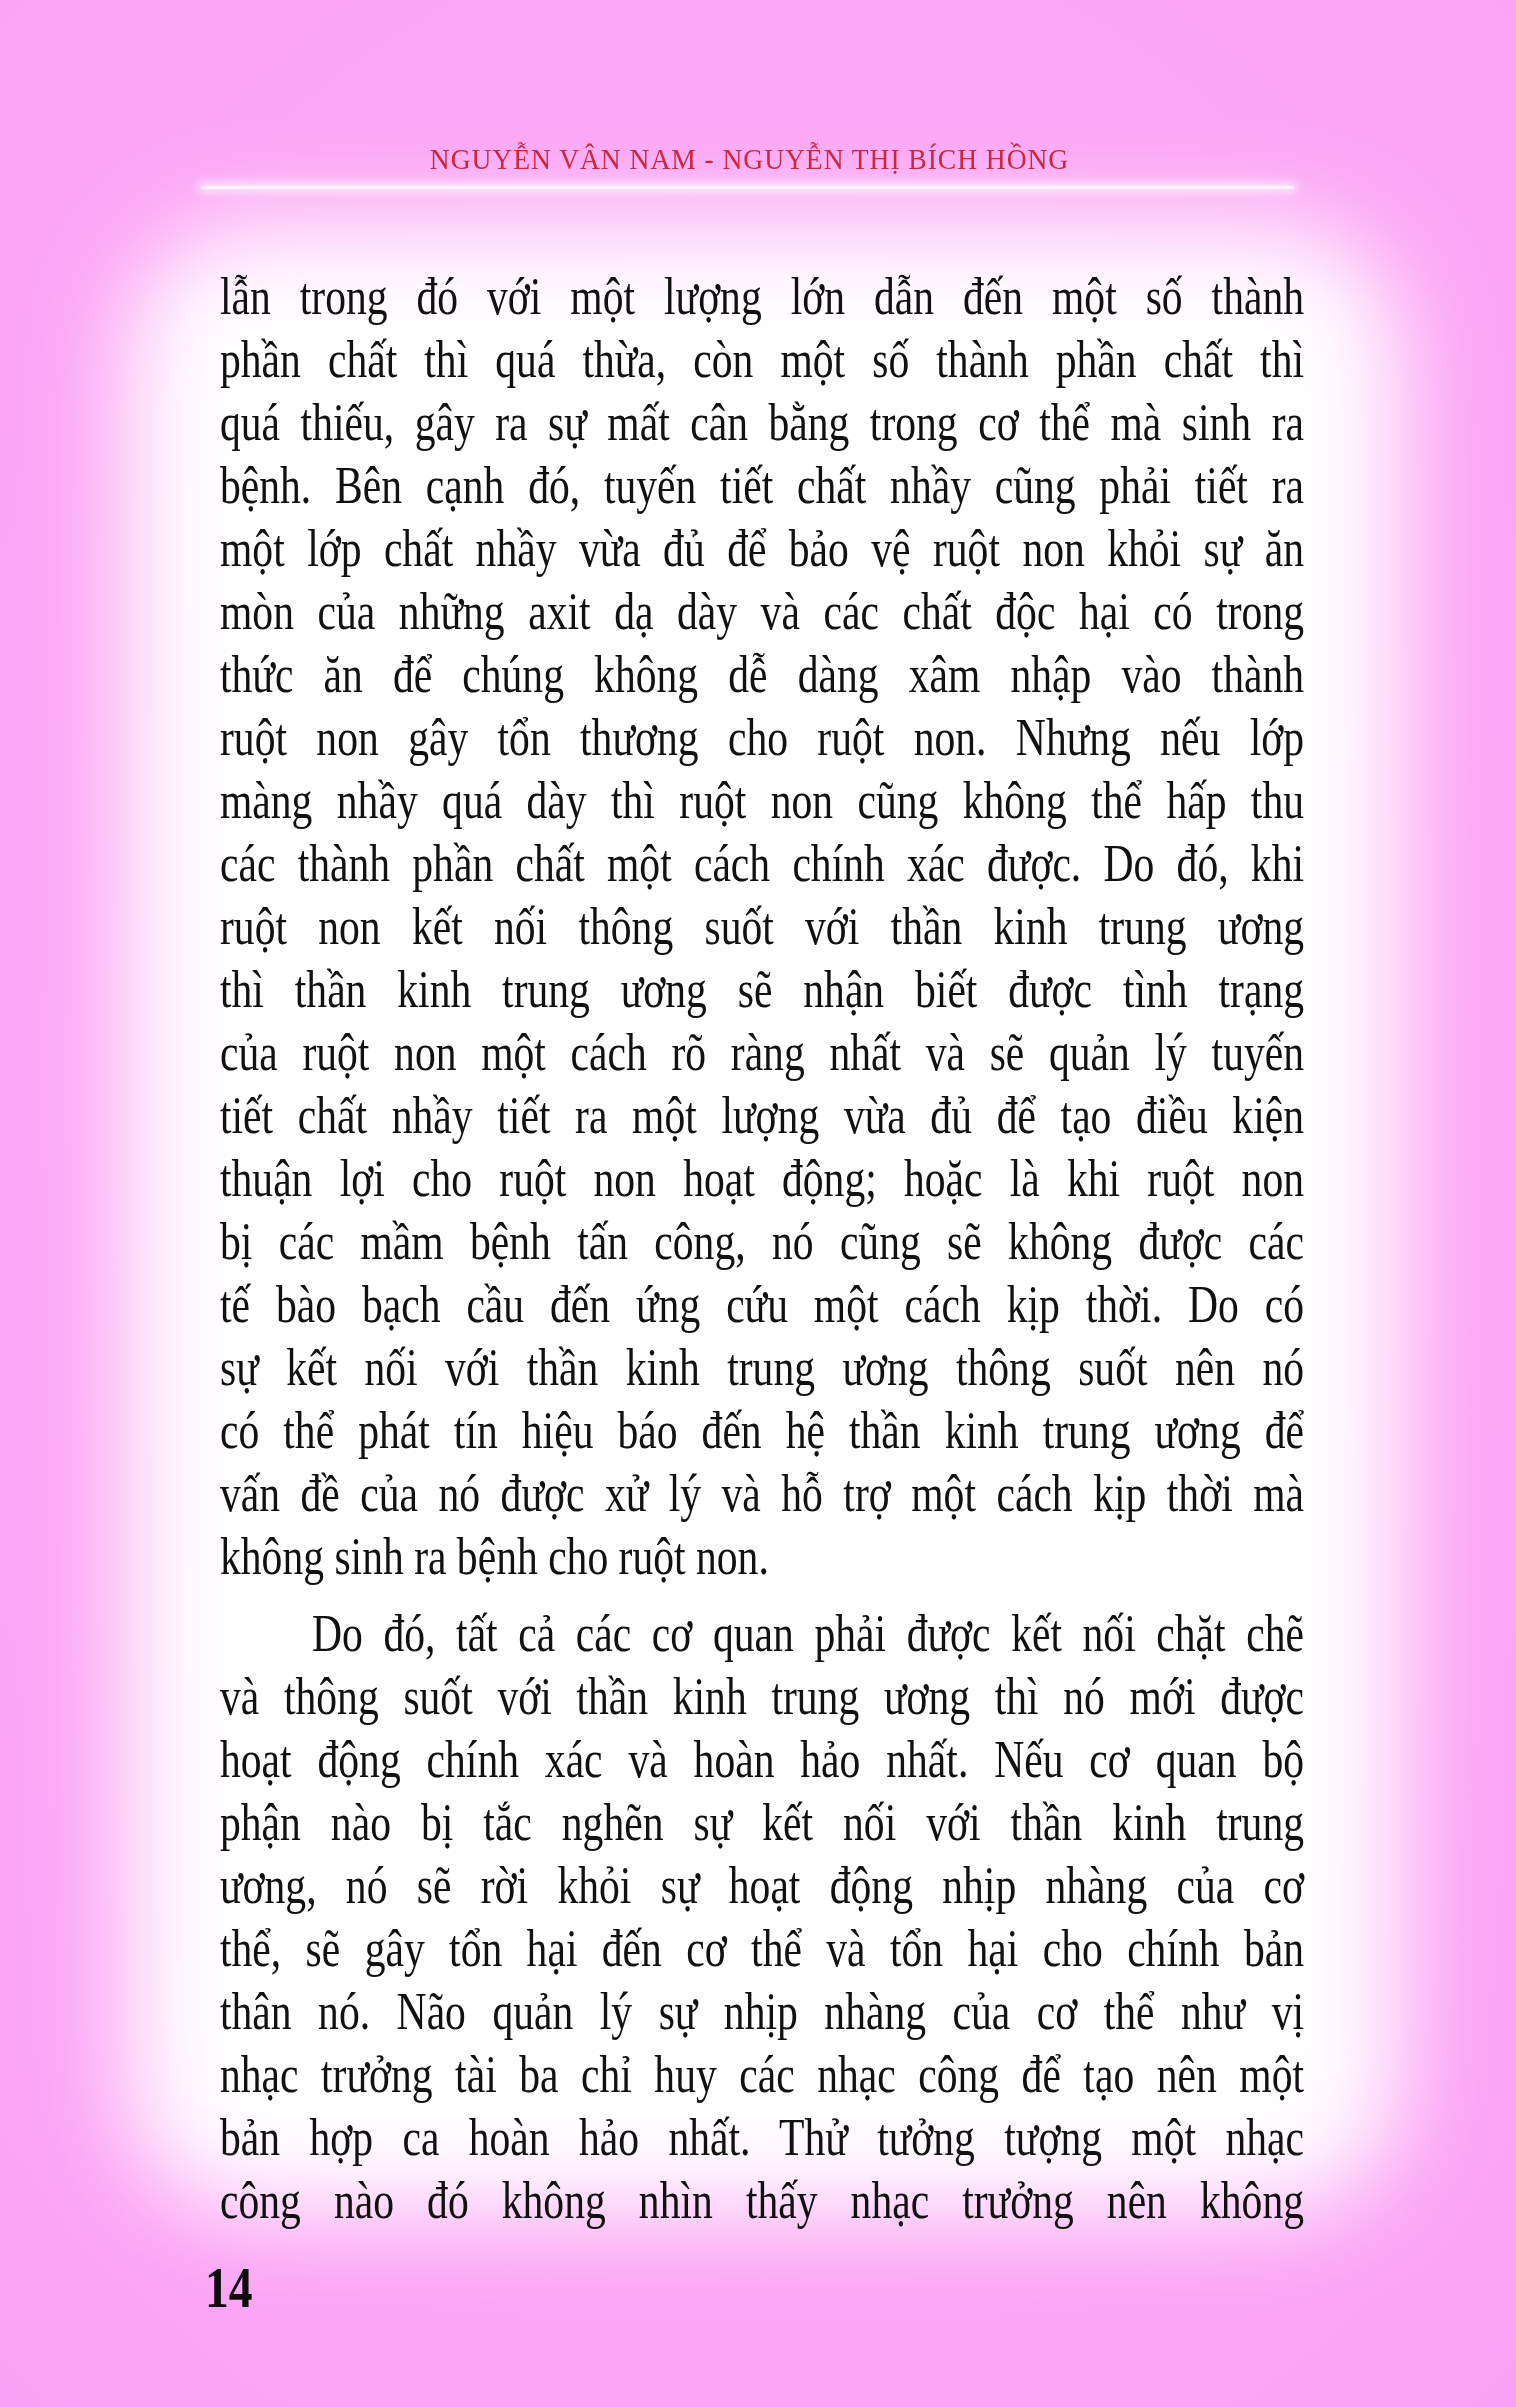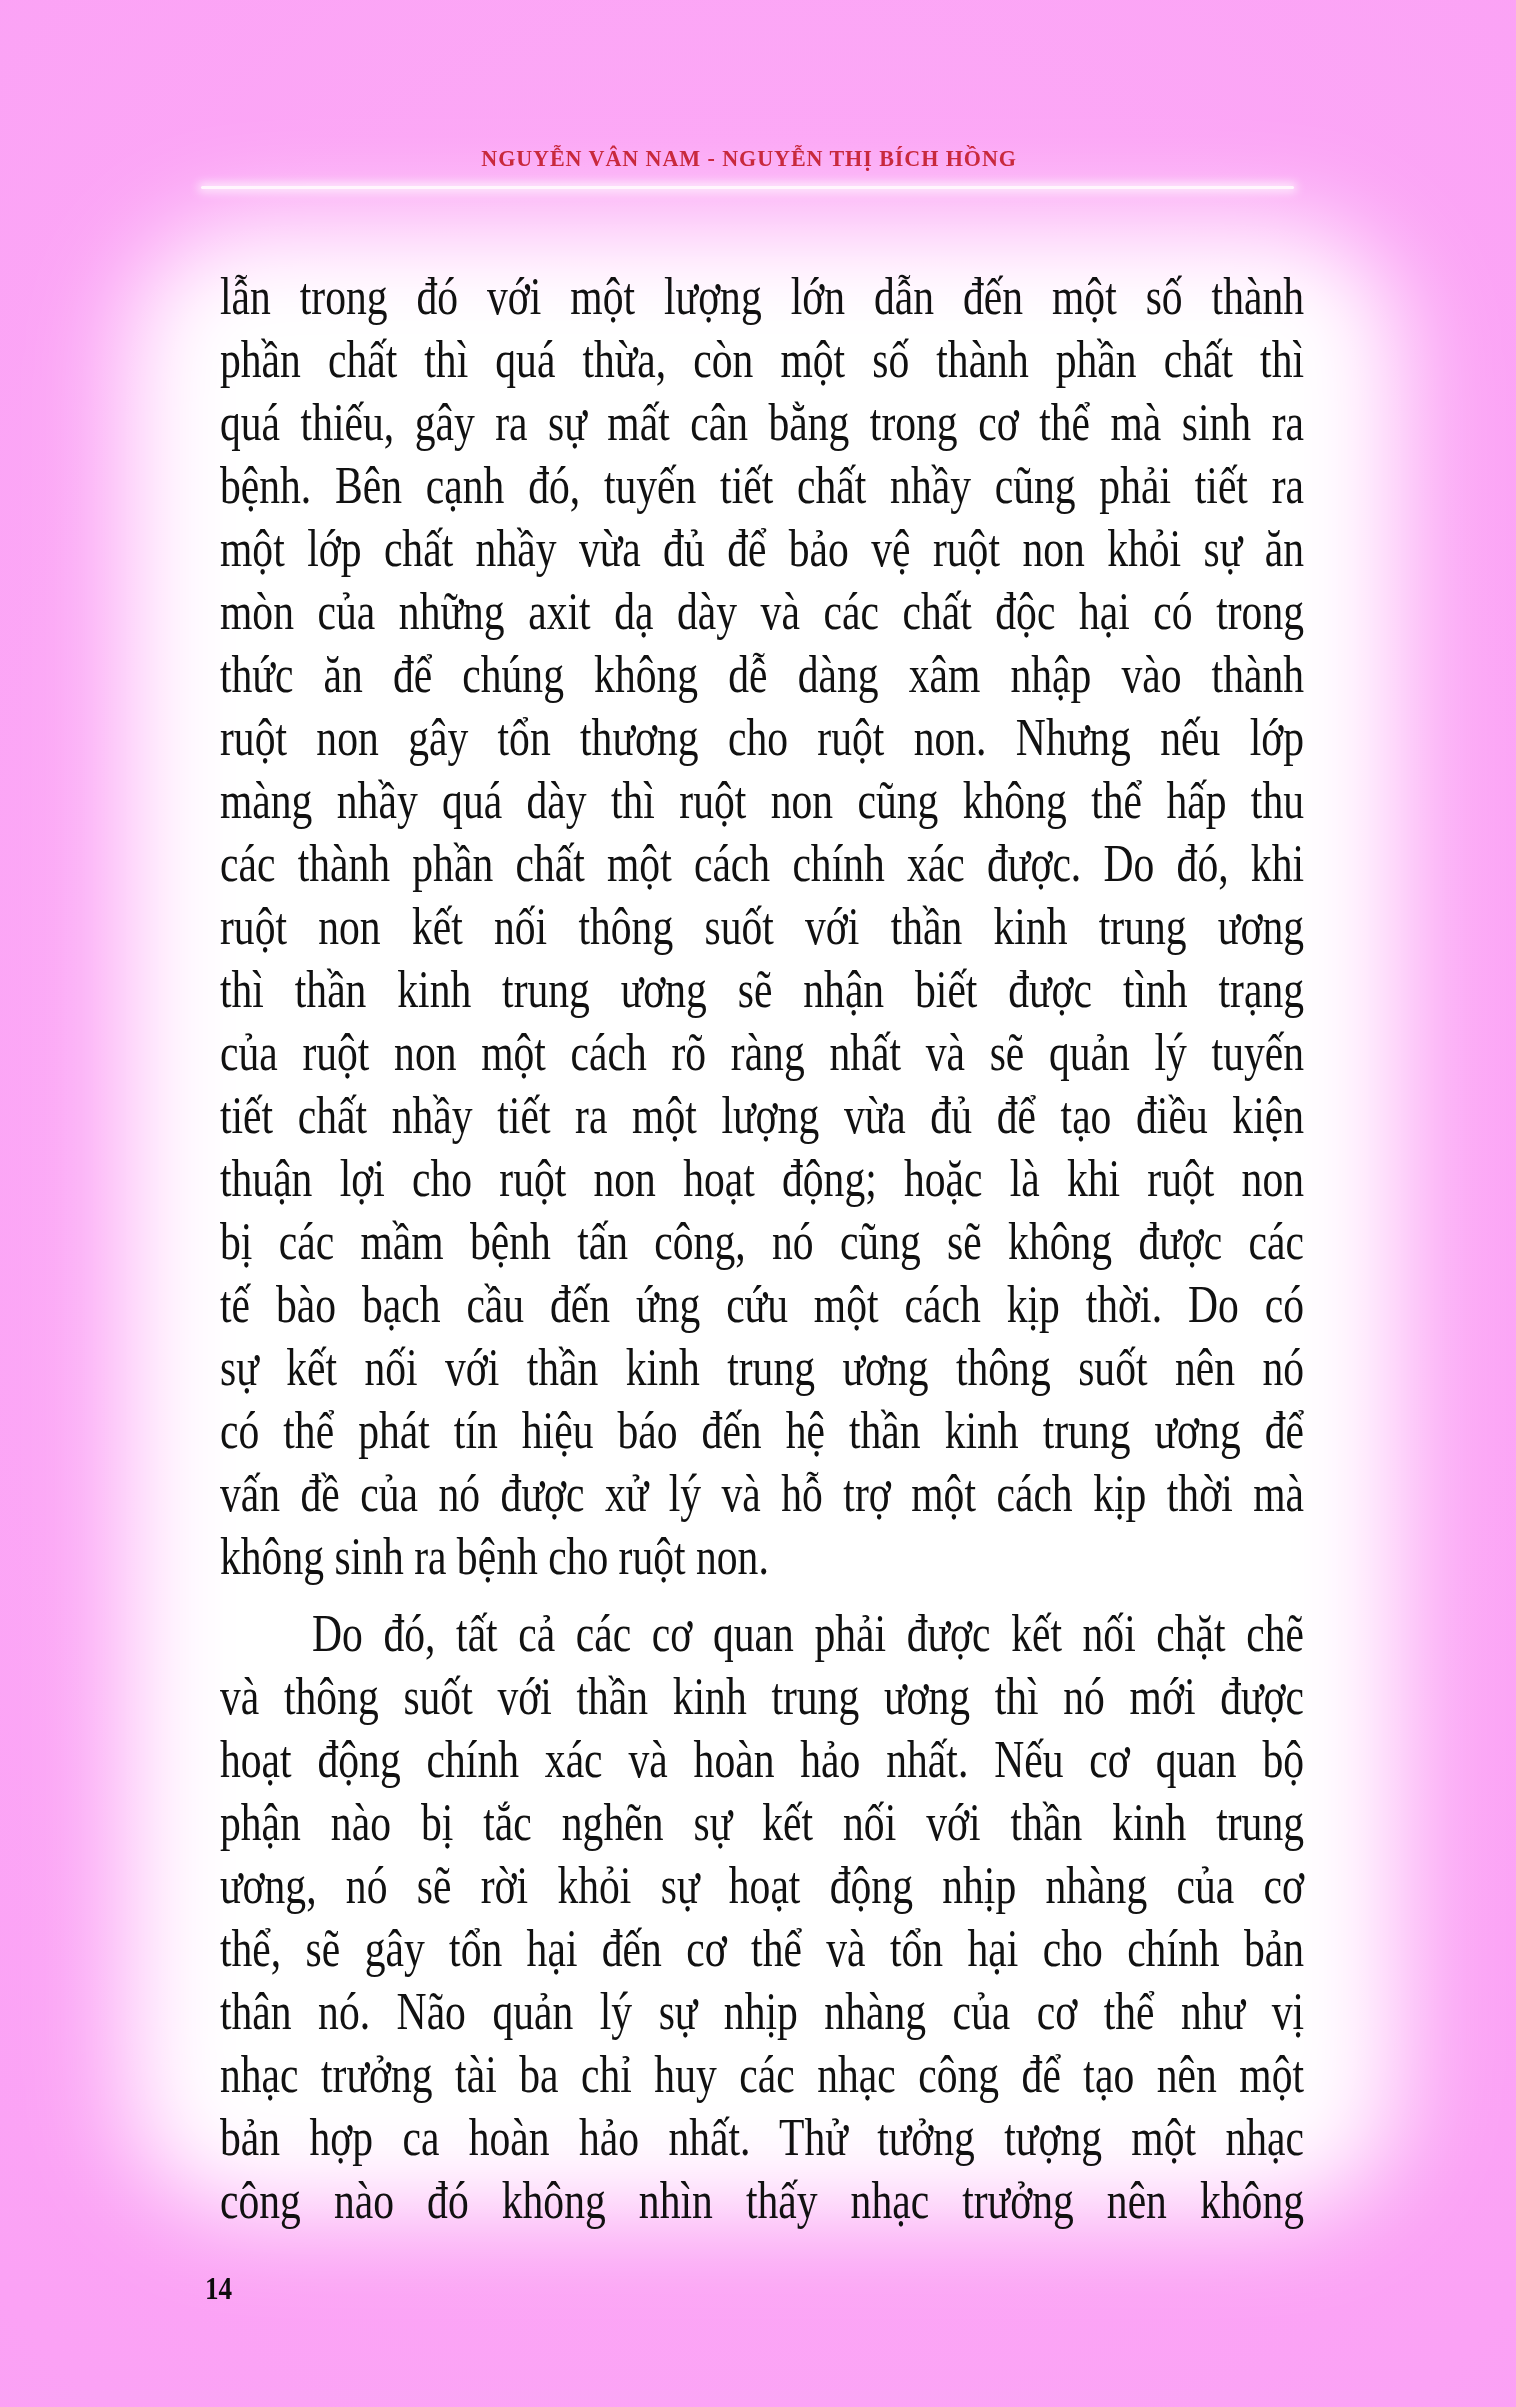--- a/index.html
+++ b/index.html
@@ -20,26 +20,25 @@
     position:absolute;
     left:126px;right:116px;top:224px;bottom:193px;
     background:#ffffff;
     border-radius:126px;
     filter:blur(50px);
   }
   .running-header{
     position:absolute;
     left:208px;width:1083px;top:141px;
     text-align:center;
-    font-size:24px;
+    font-size:30px;
     line-height:35px;
     letter-spacing:1px;
     color:var(--header-red,#c8293d);
     white-space:nowrap;
-    font-weight:bold;
   }
   .running-header .hdr-inner{
     display:inline-block;
     transform:scaleX(0.92);
     transform-origin:center;
   }
   .divider{
     position:absolute;
     left:201px;width:1093px;top:186px;height:2.9px;
     background:var(--divider,#fff6fd);
@@ -62,21 +61,21 @@
     transform-origin:0 50%;
     text-align:justify;
     text-align-last:justify;
     white-space:normal;
   }
   .line.para-end{text-align-last:left;}
   .line.indent{text-indent:115px;}
   .page-number{
     position:absolute;
     left:205px;top:2265px;
-    font-size:32px;
+    font-size:56px;
     line-height:46px;
     font-weight:bold;
     color:#0d0d0d;
   }
   .page-number .num-inner{
     display:inline-block;
     transform:scaleX(0.85);
     transform-origin:0 50%;
   }
 </style>

